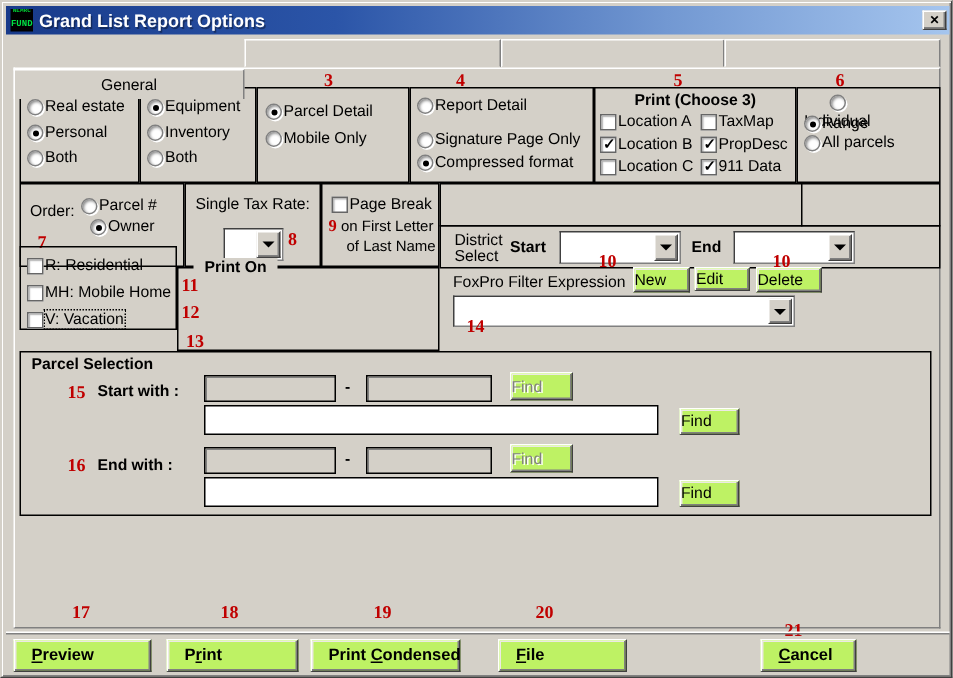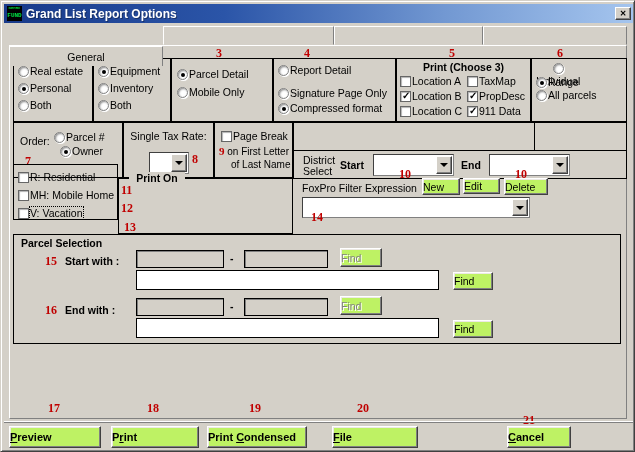--- a/index.html
+++ b/index.html
@@ -23,21 +23,21 @@
          border:1px solid #808080; box-shadow: inset 1px 1px 2px rgba(0,0,0,0.45), 1px 1px 0 #fff; }
   .rad.on::after { content:""; position:absolute; left:3px; top:3px; width:4px; height:4px; border-radius:50%; background:#000; }
   .cb { position:relative; flex:none; width:11px; height:11px; background:#fff;
         border:1px solid #666; box-shadow: inset 1px 1px 1px rgba(0,0,0,0.3); }
   .cb.on::after { content:"✓"; position:absolute; left:1px; top:-2px; font-weight:bold; font-size:10px; color:#000; }
   .focus-dotted { outline:1px dotted #000; outline-offset:0px; }
   .btn { position:absolute; background:#bef264; border:1px solid; border-color:#ffffff #404040 #404040 #ffffff;
          box-shadow: inset -1px -1px 0 #808080, inset 1px 1px 0 #ece9e4;
          display:flex; align-items:center; white-space:nowrap; cursor:default; }
   .btn.dis { color:#808080; text-shadow:1px 1px 0 #fff; }
-  .bigbtn { font-weight:bold; font-size:11px; }
+  .bigbtn { font-weight:bold; font-size:11px;padding-left:11px; }
   .ul { text-decoration:underline; }
   .combo { position:absolute; background:#fff; border:1px solid; border-color:#404040 #808080 #808080 #404040; }
   .dd { position:absolute; top:1px; right:1px; bottom:1px; width:16px; background:#d4d0c8;
         border:1px solid; border-color:#fff #404040 #404040 #fff; box-shadow: inset -1px -1px 0 #808080;
         display:flex; align-items:center; justify-content:center; }
   .dd::after { content:""; width:0; height:0; border:4px solid transparent; border-top:4px solid #000; margin-top:4px; }
   .comboval { position:absolute; left:0; right:17px; top:12px; text-align:center;
               color:#c00000; font:bold 12px "Liberation Serif", serif; }
   .pfield { position:absolute; background:#d4d0c8; border:1px solid #000; box-shadow: inset 1px 1px 0 #808080; }
   .pinput { position:absolute; background:#fff; border:1px solid #000; }

